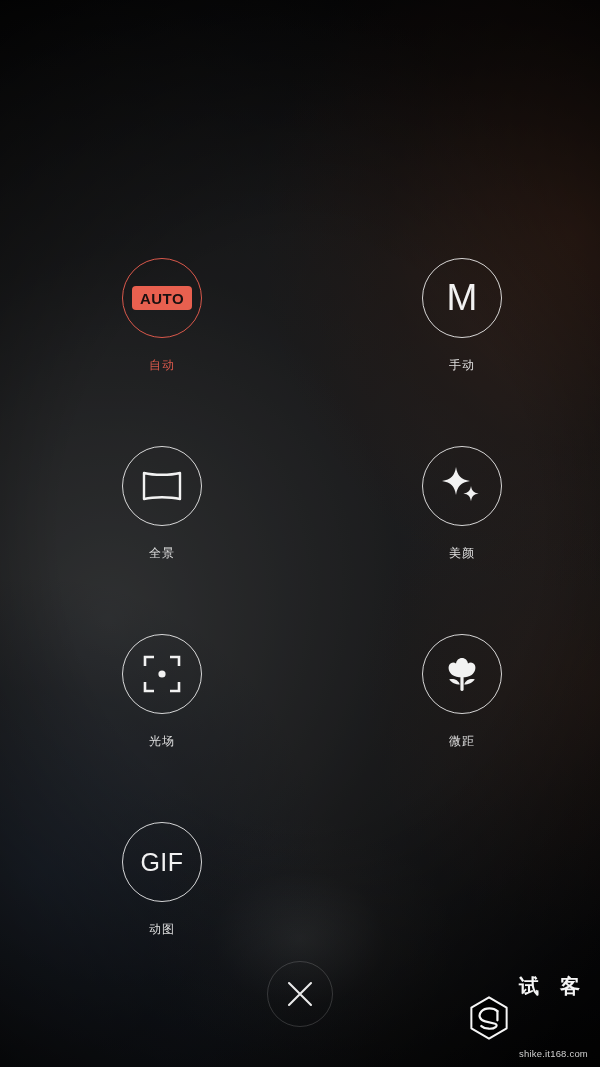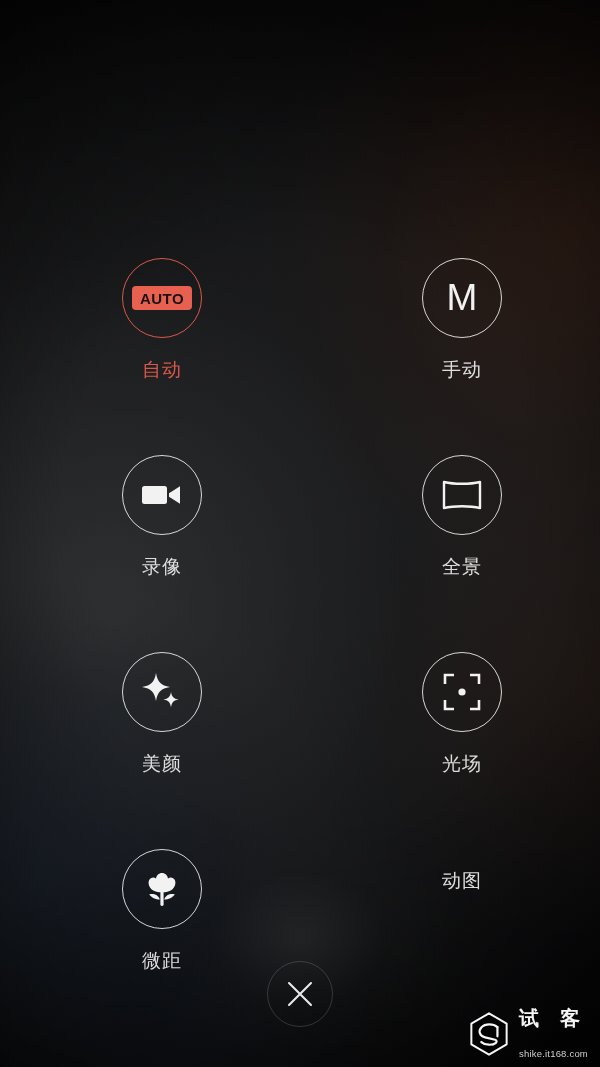--- a/index.html
+++ b/index.html
@@ -58,21 +58,21 @@
   }
   .mode-circle {
     width:80px; height:80px; border-radius:50%;
     border:1.6px solid rgba(255,255,255,0.82);
     display:flex; align-items:center; justify-content:center;
     position:relative;
   }
   .mode-item.active .mode-circle { border-color:#d9584b; }
   .mode-label {
     margin-top:19px;
-    font-size:19px;
+    font-size:12px;
     letter-spacing:1px;
     color:rgba(238,238,238,0.92);
     font-family:"DejaVu Sans","Liberation Sans",sans-serif;
   }
   .mode-item.active .mode-label { color:#d9584b; }
 
   
   .auto-badge {
     background:#e8604f;
     color:#1a1010;
@@ -108,21 +108,21 @@
   }
 
   
   #watermark {
     position:absolute;
     right:12px; bottom:8px;
     display:flex; align-items:center;
     opacity:0.96;
   }
   .wm-logo { width:46px; height:46px; flex:0 0 auto; }
-  .wm-text { margin-left:7px; display:flex; flex-direction:column; }
+  .wm-text { margin-left:7px; display:flex; flex-direction:column;gap:32px; }
   .wm-cn {
     color:#fff; font-size:20px; font-weight:bold;
     letter-spacing:7px; line-height:1.05;
     font-family:"DejaVu Sans","Liberation Sans",sans-serif;
   }
   .wm-url {
     color:#d8d8d8; font-size:9.5px; letter-spacing:0.2px;
     margin-top:19px;
     font-family:"Liberation Sans", sans-serif;
   }
@@ -148,29 +148,20 @@
       <div class="mode-label">自动</div>
     </div>
 
     <div class="mode-item">
       <div class="mode-circle">
         <span class="glyph-m">M</span>
       </div>
       <div class="mode-label">手动</div>
     </div>
 
-    <div class="mode-item">
-      <div class="mode-circle">
-        <svg class="ico" width="44" height="32" viewBox="0 0 44 32">
-          <rect x="2" y="7" width="25" height="18" rx="2.5" fill="#f2f2f2"></rect>
-          <path d="M29 14.2 L40 7.2 L40 24.8 L29 17.8 Z" fill="#f2f2f2"></path>
-        </svg>
-      </div>
-      <div class="mode-label">录像</div>
-    </div>
 
     <div class="mode-item">
       <div class="mode-circle">
         <svg class="ico" width="44" height="34" viewBox="0 0 44 34">
           <path d="M4 4 C14 6.4 30 6.4 40 4 L40 30 C30 27.6 14 27.6 4 30 Z" fill="none" stroke="#f2f2f2" stroke-width="2.4" stroke-linejoin="round"></path>
         </svg>
       </div>
       <div class="mode-label">全景</div>
     </div>
 
@@ -206,20 +197,23 @@
           <path d="M21 5 C24.2 5 26.6 7.4 27 10.6 C29.1 8.6 32.5 9.4 33.8 12 C35.3 15 34 19.6 30.6 22 C28.2 23.7 25.2 24.3 21 24.3 C16.8 24.3 13.8 23.7 11.4 22 C8 19.6 6.7 15 8.2 12 C9.5 9.4 12.9 8.6 15 10.6 C15.4 7.4 17.8 5 21 5 Z" fill="#f2f2f2"></path>
           <rect x="19.4" y="22" width="3.2" height="16" rx="1.4" fill="#f2f2f2"></rect>
           <path d="M18.8 31.6 C14.6 31.6 10.4 29.4 8.2 26.4 C12.4 25.2 17.4 26.8 18.8 31.6 Z" fill="#f2f2f2"></path>
           <path d="M23.2 31.6 C27.4 31.6 31.6 29.4 33.8 26.4 C29.6 25.2 24.6 26.8 23.2 31.6 Z" fill="#f2f2f2"></path>
         </svg>
       </div>
       <div class="mode-label">微距</div>
     </div>
 
     <div class="mode-item">
+      <div class="mode-circle">
+        <span class="glyph-gif">GIF</span>
+      </div>
       <div class="mode-label">动图</div>
     </div>
 
   </div>
 
   <div id="close-btn">
     <svg width="30" height="30" viewBox="0 0 30 30">
       <path d="M4 4 L26 26 M26 4 L4 26" stroke="#eaeaea" stroke-width="2.1" stroke-linecap="round"></path>
     </svg>
   </div>

